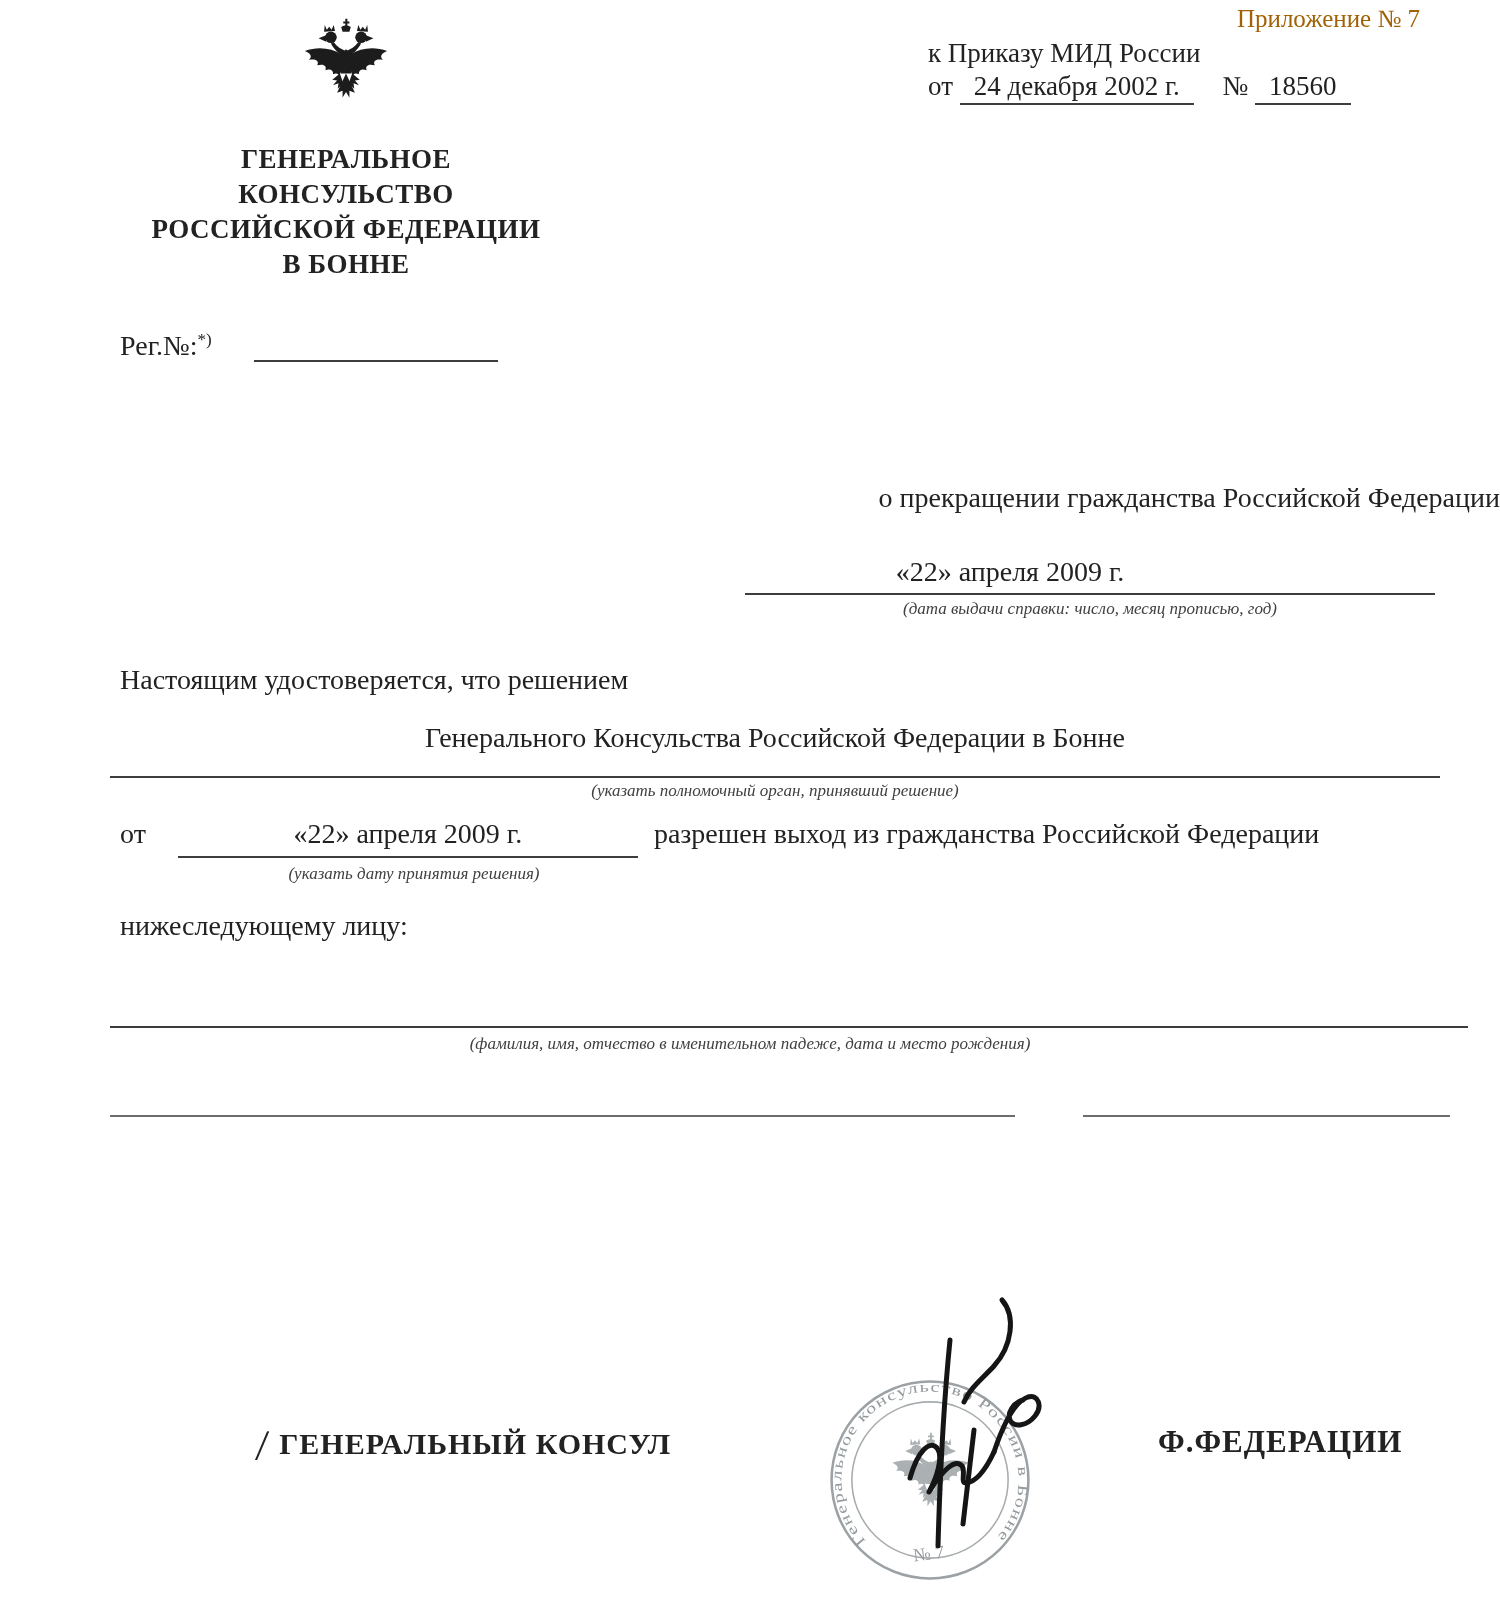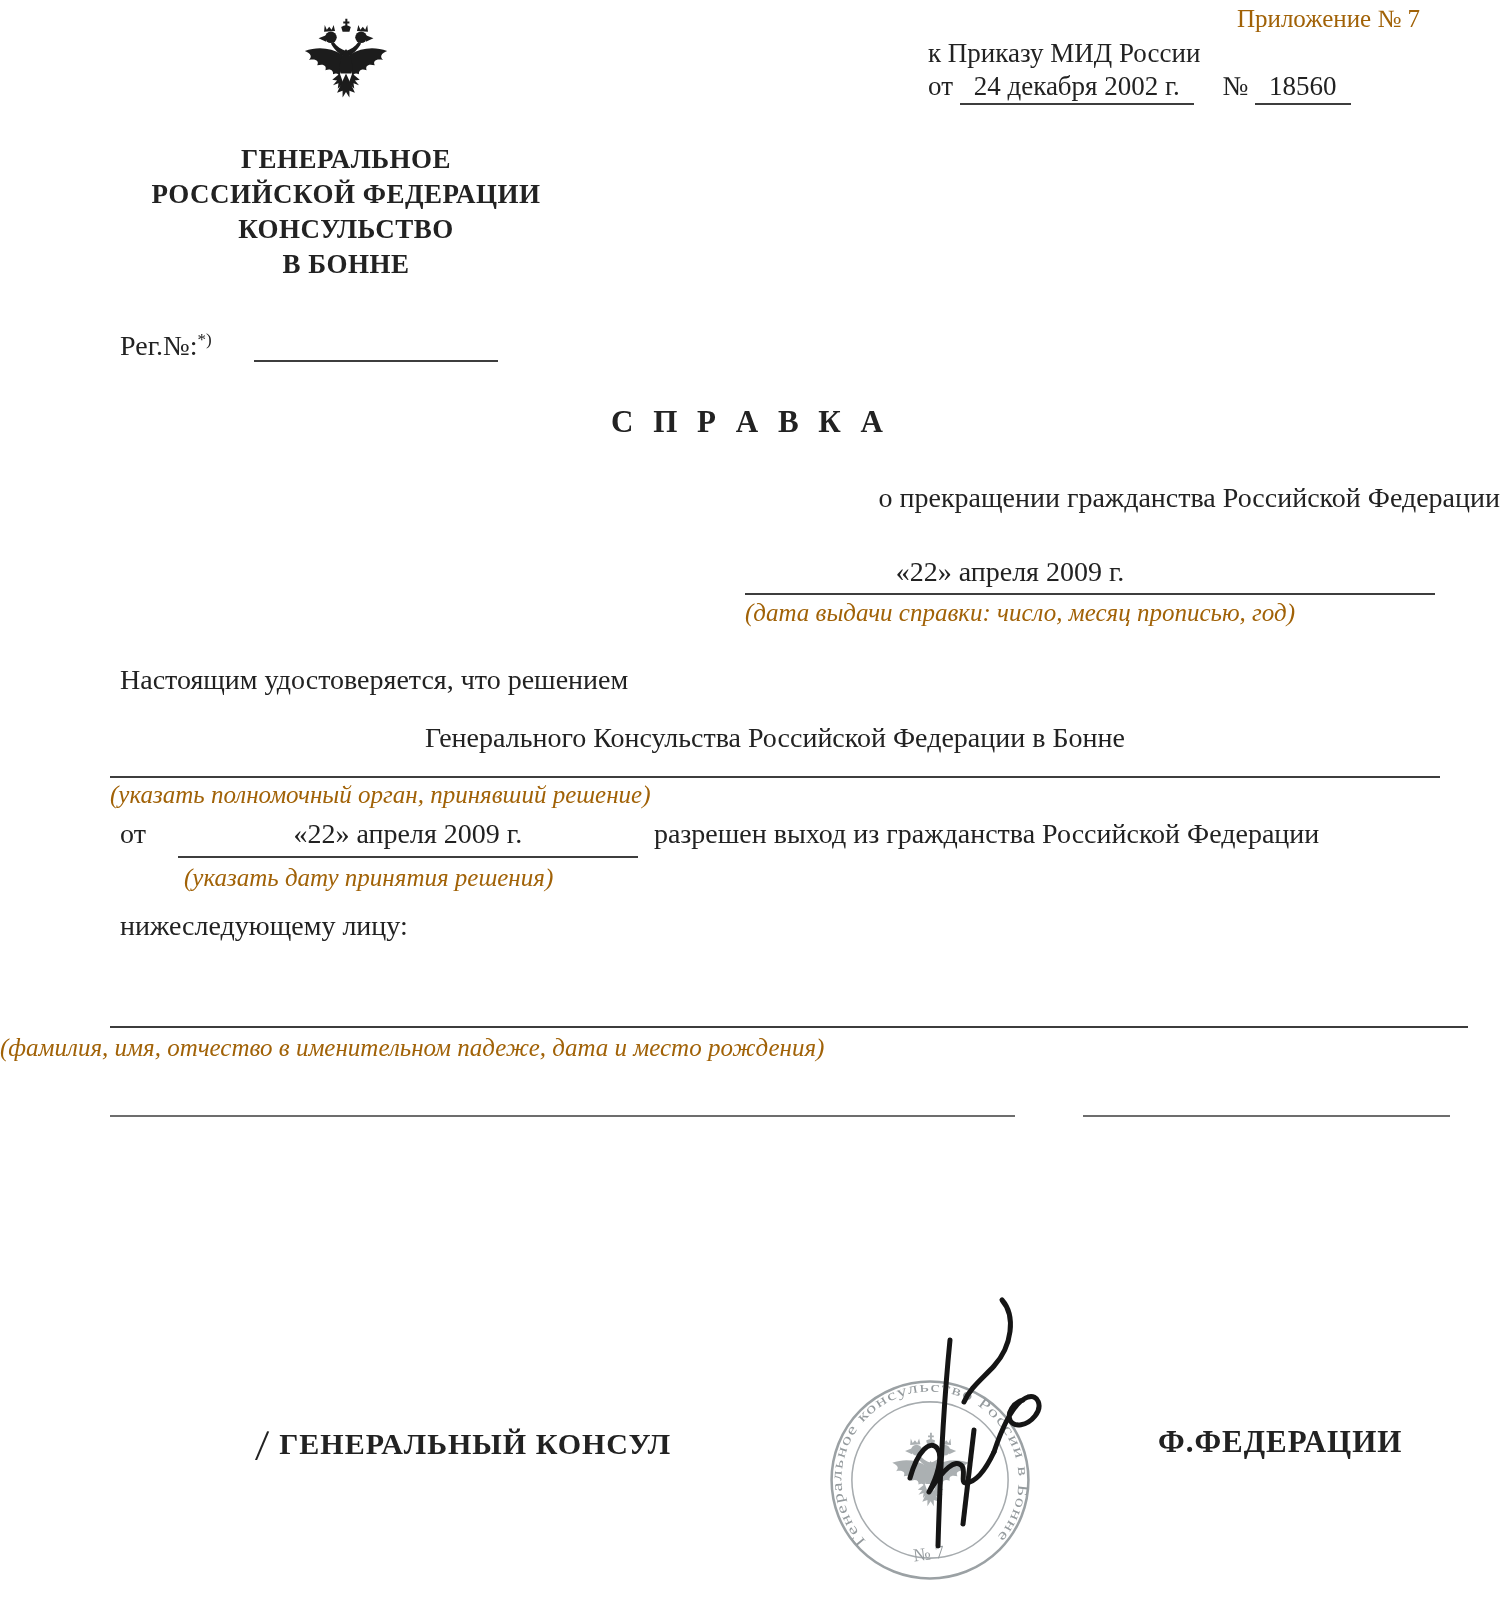--- a/index.html
+++ b/index.html
@@ -23,21 +23,21 @@
   .reg-line { position:absolute; left:120px; top:330px; font-size:28px; }
   .reg-line sup { font-size:17px; }
   .blank-inline { display:inline-block; width:244px; margin-left:42px; border-bottom:2px solid #3d3d3d; height:30px; vertical-align:bottom; }
   
   .doc-title { position:absolute; left:0; top:404px; width:1500px; text-align:center;
                font-weight:bold; font-size:31px; letter-spacing:6px; }
   .doc-subtitle { position:absolute; left:0; top:482px; width:1500px; text-align:right; font-size:28px; }
   
   .issue-date-block { position:absolute; left:745px; top:556px; width:690px; }
   .issue-date-value { text-align:center; padding-right:160px; font-size:28px; padding-bottom:5px; border-bottom:2px solid #3d3d3d; }
-  .caption { font-style:italic; font-size:25px; text-align:left; color:#a16207; }
+  .caption { font-style:italic; font-size:17px; text-align:center; color:#404040; }
   .issue-date-block .caption { margin-top:4px; }
   
   .intro-line { position:absolute; left:120px; top:664px; font-size:28px; }
   .authority-block { position:absolute; left:110px; top:722px; width:1330px; }
   .authority-value { text-align:center; font-size:28px; padding-bottom:22px; border-bottom:2px solid #3d3d3d; }
   .authority-block .caption { margin-top:3px; }
   .decision-row { position:absolute; left:120px; top:818px; width:1330px; }
   .decision-flex { display:flex; align-items:baseline; font-size:28px; }
   .decision-date { display:inline-block; width:460px; margin-left:32px; text-align:center; border-bottom:2px solid #3d3d3d; padding-bottom:6px; }
   .decision-text { margin-left:16px; }
@@ -82,42 +82,41 @@
 </svg>
 
 <div class="page">
 
   <div class="issuer-block">
     <svg class="emblem" viewBox="0 0 140 132">
       <use href="#dh-eagle" fill="#1c1c1c"></use>
     </svg>
     <div class="issuer-name">
       <div>ГЕНЕРАЛЬНОЕ</div>
+      <div>КОНСУЛЬСТВО</div>
       <div>РОССИЙСКОЙ ФЕДЕРАЦИИ</div>
-      <div>КОНСУЛЬСТВО</div>
       <div>В БОННЕ</div>
     </div>
   </div>
 
   <div class="appendix-block">
     <div class="appendix-line1">Приложение № 7</div>
     <div class="appendix-line2">к Приказу МИД России</div>
     <div class="appendix-line3">
       <span>от</span>
       <span class="u">24 декабря 2002 г.</span>
       <span class="no-label">№</span>
       <span class="u">18560</span>
     </div>
   </div>
 
   <div class="reg-line">
     <span>Рег.№:</span><sup>*)</sup><span class="blank-inline"></span>
   </div>
 
-  <div class="doc-title">С П Р А В К А</div>
   <div class="doc-subtitle">о прекращении гражданства Российской Федерации</div>
 
   <div class="issue-date-block">
     <div class="issue-date-value">«22» апреля 2009 г.</div>
     <div class="caption">(дата выдачи справки: число, месяц прописью, год)</div>
   </div>
 
   <div class="intro-line">Настоящим удостоверяется, что решением</div>
 
   <div class="authority-block">

